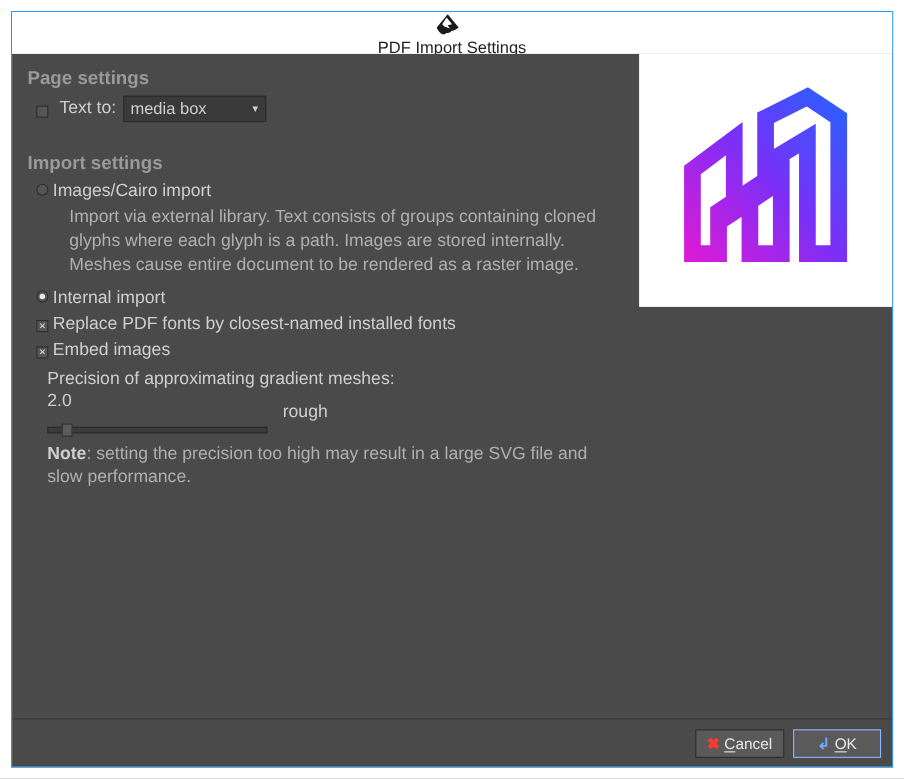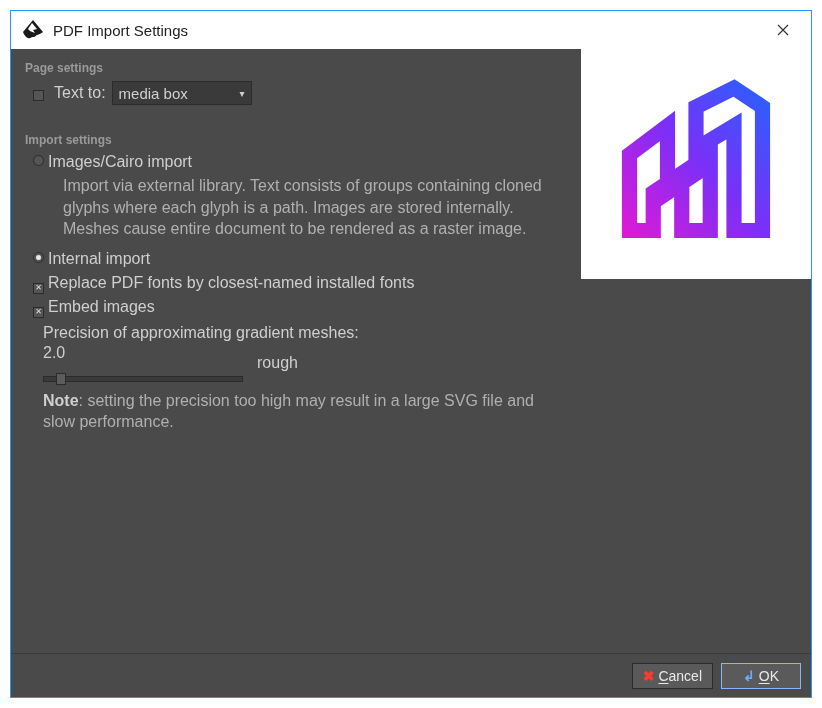--- a/index.html
+++ b/index.html
@@ -14,20 +14,21 @@
     width:802px; height:688px;
     border:1px solid #2596ff;
     background:#fff;
     display:flex; flex-direction:column;
   }
   .titlebar {
     height:38px;
     display:flex; align-items:center;
     padding:0 10px;
     background:#fff;
+    flex-direction:column;
   }
   .titlebar .app-icon { width:24px; height:24px; margin-right:8px; }
   .titlebar .title { font-size:15px; color:#222; flex:1; }
   .titlebar .close { width:36px; height:36px; display:flex; align-items:center; justify-content:center; font-size:18px; color:#333; cursor:default; }
   .body {
     flex:1;
     background:#4a4a4a;
     color:#cfcfcf;
     display:flex; flex-direction:column;
     position:relative;
@@ -40,21 +41,21 @@
   }
   .preview-box {
     position:absolute;
     top:0; right:0;
     width:230px; height:230px;
     background:#fff;
     display:flex; align-items:center; justify-content:center;
   }
   h2.section {
     margin:4px 0 6px 0;
-    font-size:12px; font-weight:bold;
+    font-size:17px; font-weight:bold;
     color:#9a9a9a;
   }
   .row { display:flex; align-items:center; gap:6px; margin:4px 0 4px 14px; }
   .page-label { color:#cfcfcf; }
   .spinbox {
     display:flex; align-items:stretch;
     border:1px solid #2b2b2b;
     background:#4a4a4a;
     width:50px; height:22px;
   }
@@ -71,30 +72,30 @@
     background:#555;
     display:inline-flex; align-items:center; justify-content:center;
     margin-right:4px;
     position:relative; top:2px;
   }
   .rad { border-radius:50%; }
   .rad.sel::after { content:""; width:5px; height:5px; border-radius:50%; background:#e8e8e8; }
   .chk.sel::after { content:"✕"; font-size:8px; color:#e0e0e0; line-height:1; }
   .combo {
     background:#3a3a3a; border:1px solid #2b2b2b;
-    height:24px; width:140px;
+    height:24px; width:130px;
     display:flex; align-items:center; justify-content:space-between;
     padding:0 6px; color:#cfcfcf; font-size:15px;
   }
   .combo .chev { font-size:10px; color:#cfcfcf; }
   .opt-row { margin:6px 0 2px 8px; display:flex; align-items:flex-start; }
   .opt-row .label { color:#cfcfcf; }
   .desc { color:#b0b0b0; margin:4px 0 10px 38px; max-width:510px; line-height:1.35; }
   .desc.tight { margin-left:18px; }
-  .chk-row { margin:6px 0 4px 8px; display:flex; align-items:flex-end; }
+  .chk-row { margin:6px 0 4px 8px; display:flex; align-items:center; }
   .chk-row .label { color:#cfcfcf; }
   .slider-row { margin:2px 0 0 18px; display:flex; align-items:center; gap:14px; }
   .slider-wrap { width:200px; }
   .slider-val { color:#cfcfcf; margin-bottom:14px; }
   .slider-track { height:6px; background:#3a3a3a; border:1px solid #2b2b2b; position:relative; }
   .slider-thumb { position:absolute; left:6%; top:-4px; width:10px; height:12px; background:#5c5c5c; border:1px solid #2b2b2b; }
   .note { margin:8px 0 0 18px; color:#b0b0b0; max-width:520px; line-height:1.35; }
   .note b { color:#cfcfcf; font-weight:bold; }
   .footer {
     height:44px;

